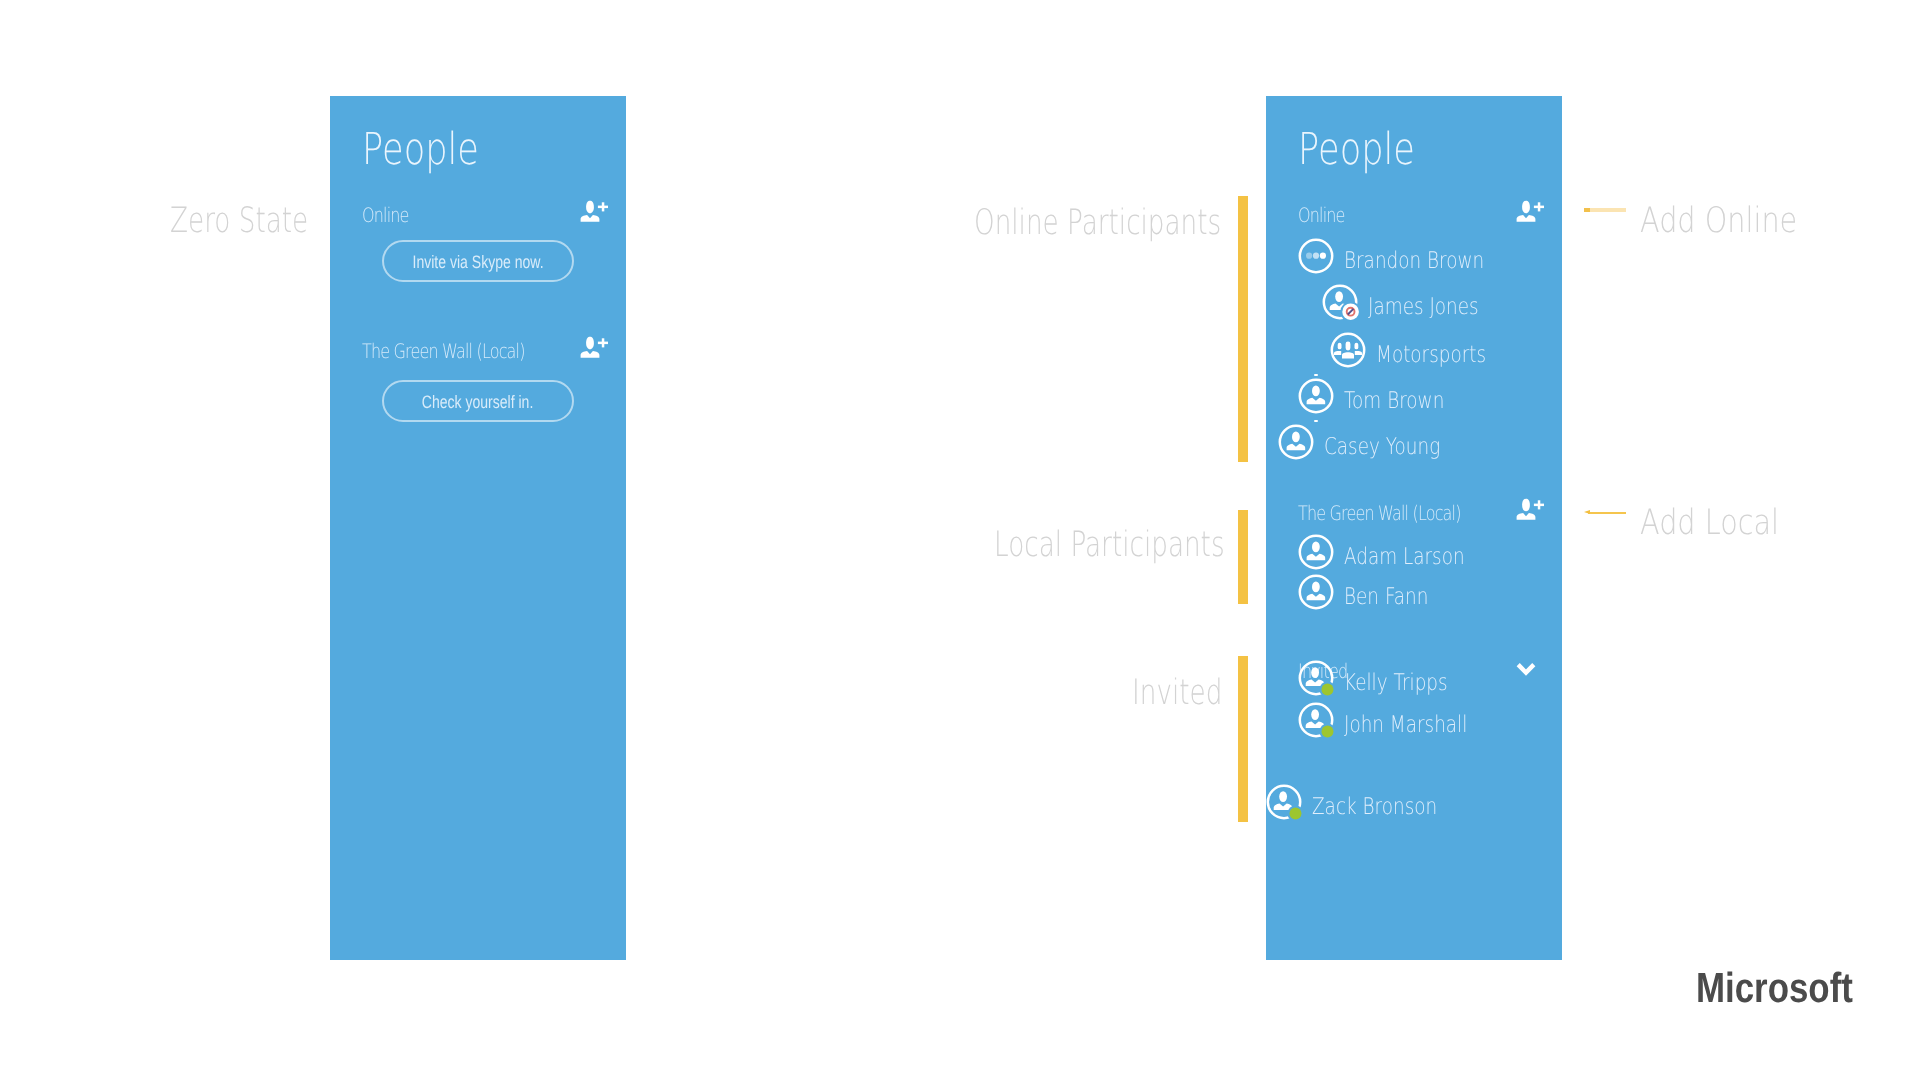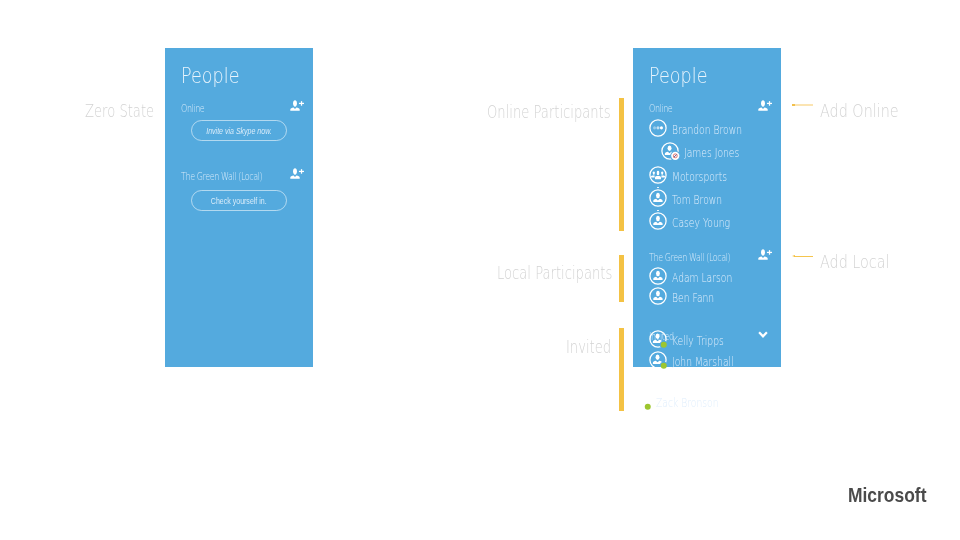--- a/index.html
+++ b/index.html
@@ -1,20 +1,20 @@
 <!DOCTYPE html>
 <html><head>
 <meta charset="utf-8">
 <style>
   html,body{margin:0;padding:0;}
   body{width:960px;height:540px;background:#ffffff;overflow:hidden;
        font-family:"Liberation Sans",sans-serif;-webkit-font-smoothing:antialiased;}
   .stage{position:relative;width:960px;height:540px;overflow:hidden;}
 
-  .panel{position:absolute;background:#54aade;top:48px;width:148px;height:319px;}
+  .panel{position:absolute;background:#54aade;top:48px;width:148px;height:432px;}
   #panel-zero{left:165px;}
   #panel-full{left:633px;}
 
   .ptitle{position:absolute;left:16px;top:17px;color:#eaf5fd;font-size:22px;
           font-family:"DejaVu Sans",sans-serif;font-weight:200;line-height:22px;
           transform:scaleX(0.80);transform-origin:left top;white-space:nowrap;}
 
   .sechead{position:absolute;left:16px;color:#d5eafa;font-size:10px;
            font-family:"DejaVu Sans",sans-serif;font-weight:200;letter-spacing:-0.52px;
            line-height:11px;transform:scaleX(0.80);transform-origin:left top;
@@ -64,21 +64,21 @@
     <div class="secicon" style="left:125px;top:52px">
       <svg width="14" height="12" viewBox="0 0 14 12">
           <g fill="#ffffff">
         <path d="M3.05 3.50 C3.05 1.20 3.95 0.35 5.00 0.35 C6.05 0.35 6.95 1.20 6.95 3.50 C6.95 5.45 6.10 6.65 5.00 6.65 C3.90 6.65 3.05 5.45 3.05 3.50 Z"></path>
         <path d="M0.30 10.85 L0.30 9.55 C0.30 8.35 1.85 7.70 3.55 7.50 L5.00 9.10 L6.45 7.50 C8.15 7.70 9.70 8.35 9.70 9.55 L9.70 10.85 Z"></path>
         <rect x="10.90" y="1.15" width="1.25" height="4.55"></rect>
         <rect x="8.95" y="2.80" width="5.15" height="1.25"></rect>
       </g>
         </svg>
     </div>
-    <div class="pill" style="left:26px;top:72px;width:94px;font-style:italic;">
+    <div class="pill" style="left:26px;top:72px;width:94px;">
       <span>Invite via Skype now.</span>
     </div>
 
     <div class="sechead" style="top:123px">The Green Wall (Local)</div>
     <div class="secicon" style="left:125px;top:120px">
       <svg width="14" height="12" viewBox="0 0 14 12">
           <g fill="#ffffff">
         <path d="M3.05 3.50 C3.05 1.20 3.95 0.35 5.00 0.35 C6.05 0.35 6.95 1.20 6.95 3.50 C6.95 5.45 6.10 6.65 5.00 6.65 C3.90 6.65 3.05 5.45 3.05 3.50 Z"></path>
         <path d="M0.30 10.85 L0.30 9.55 C0.30 8.35 1.85 7.70 3.55 7.50 L5.00 9.10 L6.45 7.50 C8.15 7.70 9.70 8.35 9.70 9.55 L9.70 10.85 Z"></path>
         <rect x="10.90" y="1.15" width="1.25" height="4.55"></rect>
@@ -138,21 +138,21 @@
             </g>
           </g>
           <circle cx="14.30" cy="13.85" r="4.15" fill="#ffffff"></circle>
           <circle cx="14.30" cy="13.85" r="1.95" fill="none" stroke="#e0736c" stroke-width="0.95"></circle>
           <path d="M12.90 15.25 L15.70 12.45" stroke="#5a4e88" stroke-width="0.95" stroke-linecap="butt"></path>
         </svg>
       </span>
       <span class="nm">James Jones</span>
     </div>
 
-    <div class="row" style="left:16px;top:118px">
+    <div class="row" style="left:32px;top:118px">
       <span class="av">
         <svg width="18" height="18" viewBox="0 0 18 18">
           <defs>
               <clipPath id="cpG">
                 <circle cx="9" cy="9" r="7.5"></circle>
               </clipPath>
             </defs>
           <circle cx="9" cy="9" r="8.1" fill="none" stroke="#ffffff" stroke-width="1.25"></circle>
           <g clip-path="url(#cpG)" fill="#ffffff">
             <rect x="3.85" y="5.40" width="1.90" height="3.25" rx="0.95"></rect>
@@ -178,21 +178,21 @@
           <circle cx="9" cy="9" r="8.1" fill="none" stroke="#ffffff" stroke-width="1.25"></circle>
           <g clip-path="url(#cpB)" fill="#ffffff">
             <ellipse cx="8.95" cy="6.45" rx="1.95" ry="2.70"></ellipse>
             <path d="M4.30 13.10 L4.30 11.85 C4.30 10.80 5.70 10.10 7.15 9.85 L8.95 11.40 L10.75 9.85 C12.20 10.10 13.60 10.80 13.60 11.85 L13.60 13.10 Z"></path>
           </g>
         </svg>
       </span>
       <span class="nm">Tom Brown</span>
     </div>
 
-    <div class="row" style="left:16px;top:164px">
+    <div class="row" style="left:6px;top:164px">
       <span class="av">
         <svg width="18" height="18" viewBox="0 0 18 18">
           <defs>
               <clipPath id="cpC">
                 <circle cx="9" cy="9" r="7.5"></circle>
               </clipPath>
             </defs>
           <circle cx="9" cy="9" r="8.1" fill="none" stroke="#ffffff" stroke-width="1.25"></circle>
           <g clip-path="url(#cpC)" fill="#ffffff">
             <ellipse cx="8.95" cy="6.45" rx="1.95" ry="2.70"></ellipse>

